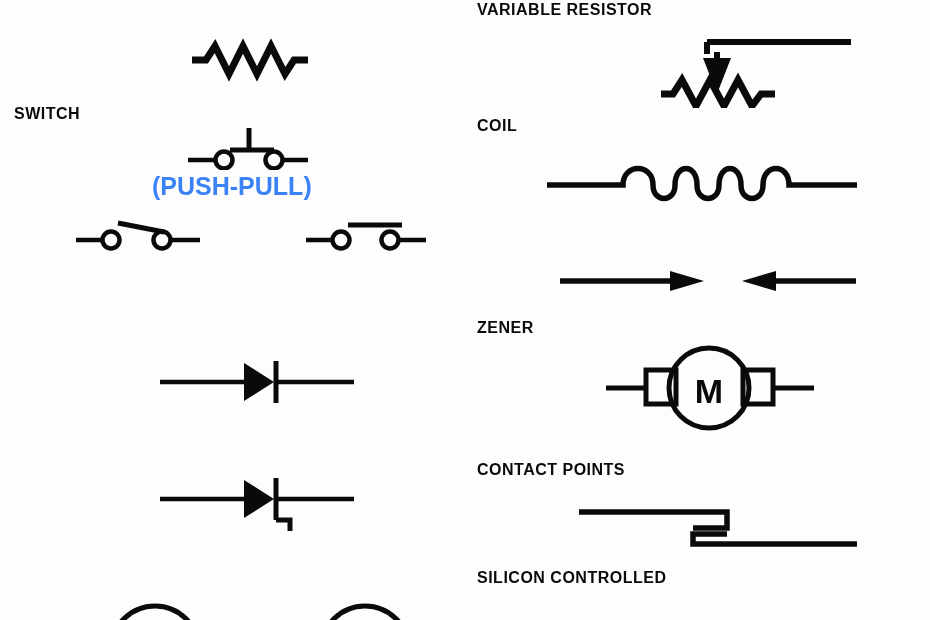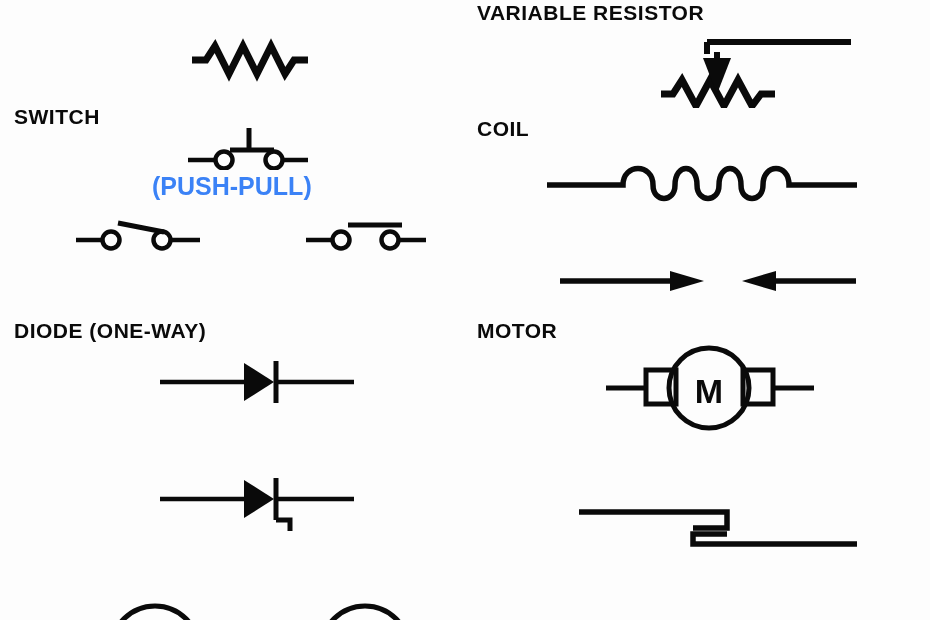--- a/index.html
+++ b/index.html
@@ -18,21 +18,21 @@
     position: absolute;
     left: 0; top: 0;
     width: 930px;
     height: 620px;
     background: #fdfdfd;
   }
   .lbl {
     position: absolute;
     font-family: "Liberation Sans", sans-serif;
     font-weight: bold;
-    font-size: 21px;
+    font-size: 16px;
     letter-spacing: 0.5px;
     color: #0a0a0a;
     white-space: nowrap;
     line-height: 1.0;
     -webkit-font-smoothing: none;
   }
   .sublbl {
     position: absolute;
     font-family: "Liberation Sans", sans-serif;
     font-weight: bold;
@@ -109,21 +109,20 @@
       <line x1="2" y1="26" x2="28" y2="26" stroke="#0a0a0a" stroke-width="4.5"></line>
       <circle cx="37" cy="26" r="8.5" fill="none" stroke="#0a0a0a" stroke-width="4.5"></circle>
       <circle cx="86" cy="26" r="8.5" fill="none" stroke="#0a0a0a" stroke-width="4.5"></circle>
       <line x1="95" y1="26" x2="122" y2="26" stroke="#0a0a0a" stroke-width="4.5"></line>
 
       <line x1="44" y1="11" x2="98" y2="11" stroke="#0a0a0a" stroke-width="5"></line>
     </svg>
   </div>
 
 
-  <div class="lbl" style="left:14px; top:320px;">DIODE (ONE-WAY)</div>
 
   <div class="sym" style="left:158px; top:358px;">
     <svg width="200" height="48" viewBox="0 0 200 48">
       <line x1="2" y1="24" x2="88" y2="24" stroke="#0a0a0a" stroke-width="4.5"></line>
       <polygon points="86,5 86,43 116,24" fill="#0a0a0a"></polygon>
       <line x1="118" y1="3" x2="118" y2="45" stroke="#0a0a0a" stroke-width="5"></line>
       <line x1="118" y1="24" x2="196" y2="24" stroke="#0a0a0a" stroke-width="4.5"></line>
     </svg>
   </div>
 
@@ -184,43 +183,45 @@
     <svg width="300" height="30" viewBox="0 0 300 30">
 
       <line x1="2" y1="15" x2="118" y2="15" stroke="#0a0a0a" stroke-width="5.5"></line>
       <polygon points="112,5 112,25 146,15" fill="#0a0a0a"></polygon>
 
       <polygon points="218,5 218,25 184,15" fill="#0a0a0a"></polygon>
       <line x1="216" y1="15" x2="298" y2="15" stroke="#0a0a0a" stroke-width="5.5"></line>
     </svg>
   </div>
 
-  <div class="lbl" style="left:477px; top:320px;">MOTOR</div>
+  <div class="lbl" style="left:477px; top:320px;">ZENER</div>
 
   <div class="sym" style="left:602px; top:345px;">
     <svg width="215" height="86" viewBox="0 0 215 86">
 
       <circle cx="107" cy="43" r="40" fill="none" stroke="#0a0a0a" stroke-width="5"></circle>
 
       <rect x="44" y="25" width="30" height="34" fill="none" stroke="#0a0a0a" stroke-width="5"></rect>
 
       <rect x="141" y="25" width="30" height="34" fill="none" stroke="#0a0a0a" stroke-width="5"></rect>
 
       <line x1="4" y1="43" x2="46" y2="43" stroke="#0a0a0a" stroke-width="5"></line>
       <line x1="169" y1="43" x2="212" y2="43" stroke="#0a0a0a" stroke-width="5"></line>
 
       <text x="107" y="58" text-anchor="middle" font-family="Liberation Sans, sans-serif" font-size="34" font-weight="bold" fill="#0a0a0a">M</text>
     </svg>
   </div>
 
+  <div class="lbl" style="left:477px; top:462px;">CONTACT POINTS</div>
 
   <div class="sym" style="left:575px; top:504px;">
     <svg width="285" height="44" viewBox="0 0 285 44">
 
       <path d="M4,8 L118,8 L152,8 L152,24 L118,24" fill="none" stroke="#0a0a0a" stroke-width="5.5" stroke-linecap="butt" stroke-linejoin="miter"></path>
 
       <path d="M152,30 L118,30 L118,40 L152,40 L282,40" fill="none" stroke="#0a0a0a" stroke-width="5.5" stroke-linecap="butt" stroke-linejoin="miter"></path>
     </svg>
   </div>
 
+  <div class="lbl" style="left:477px; top:570px;">SILICON CONTROLLED</div>
 
 
 </div>
 
 </body></html>

